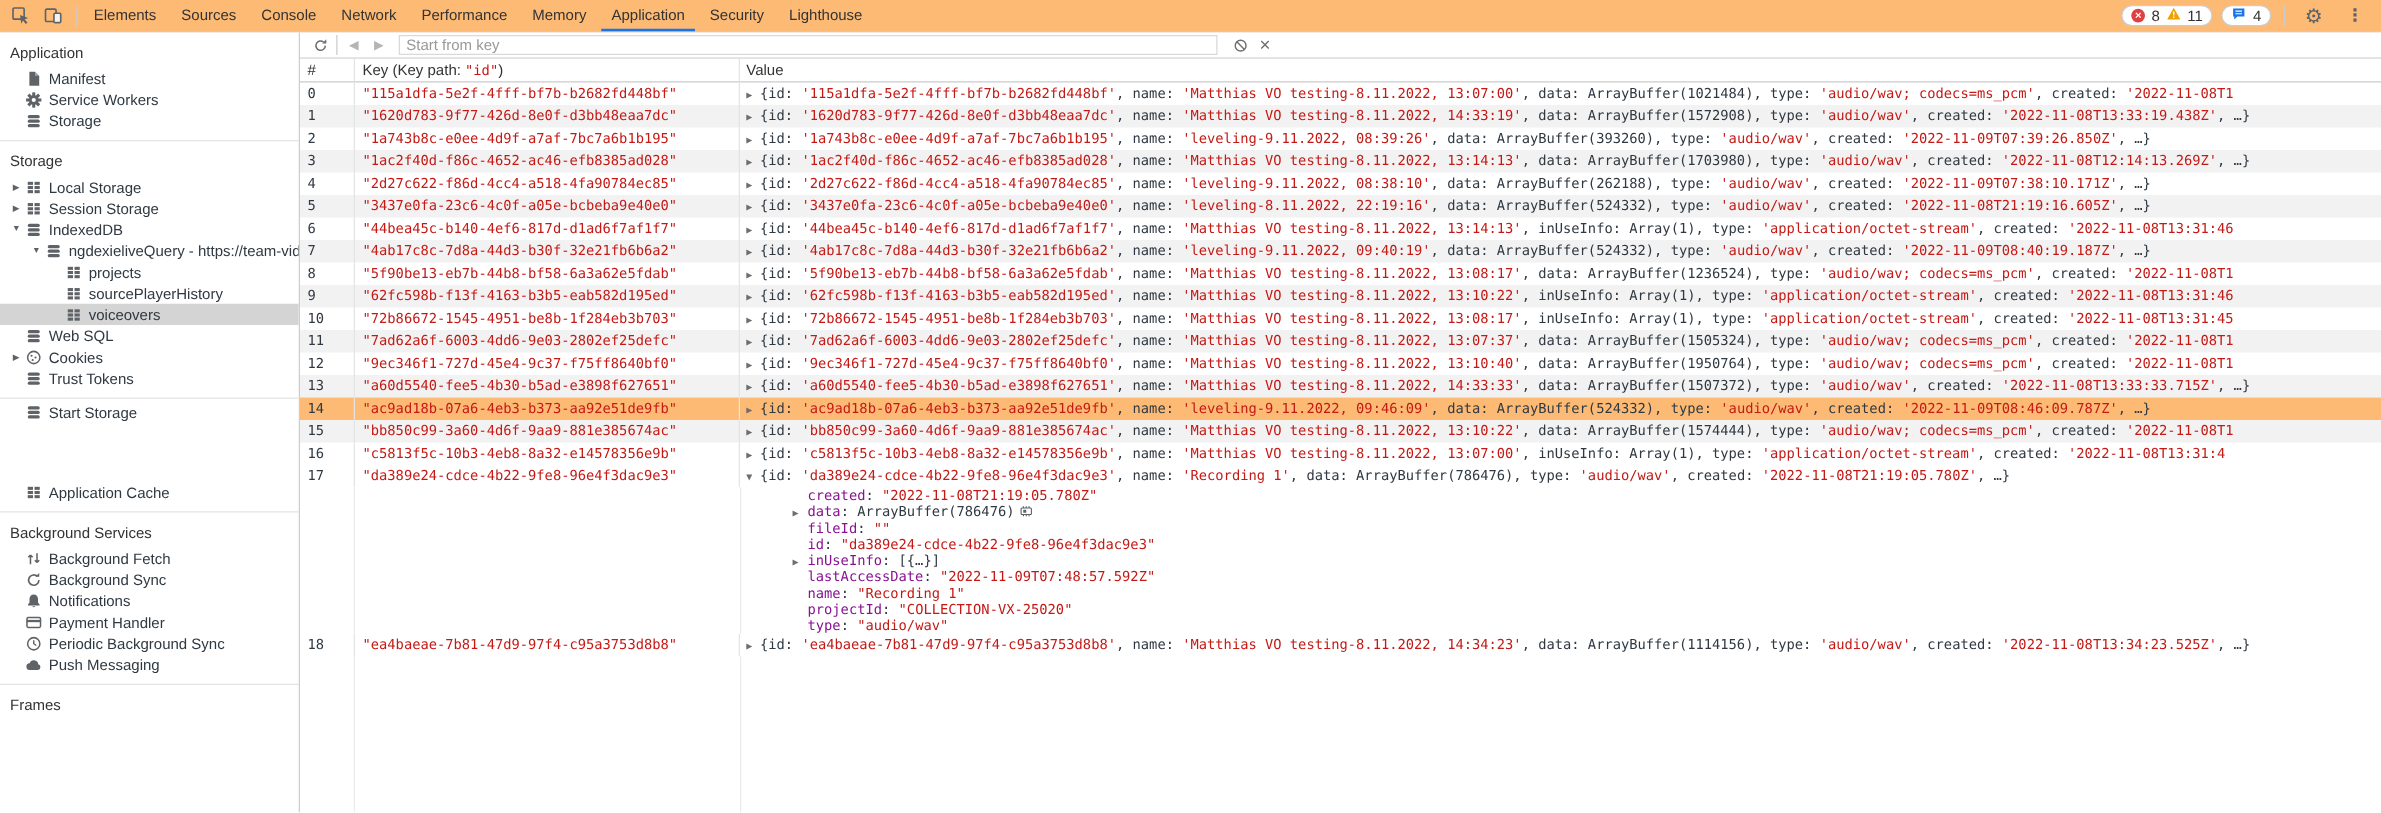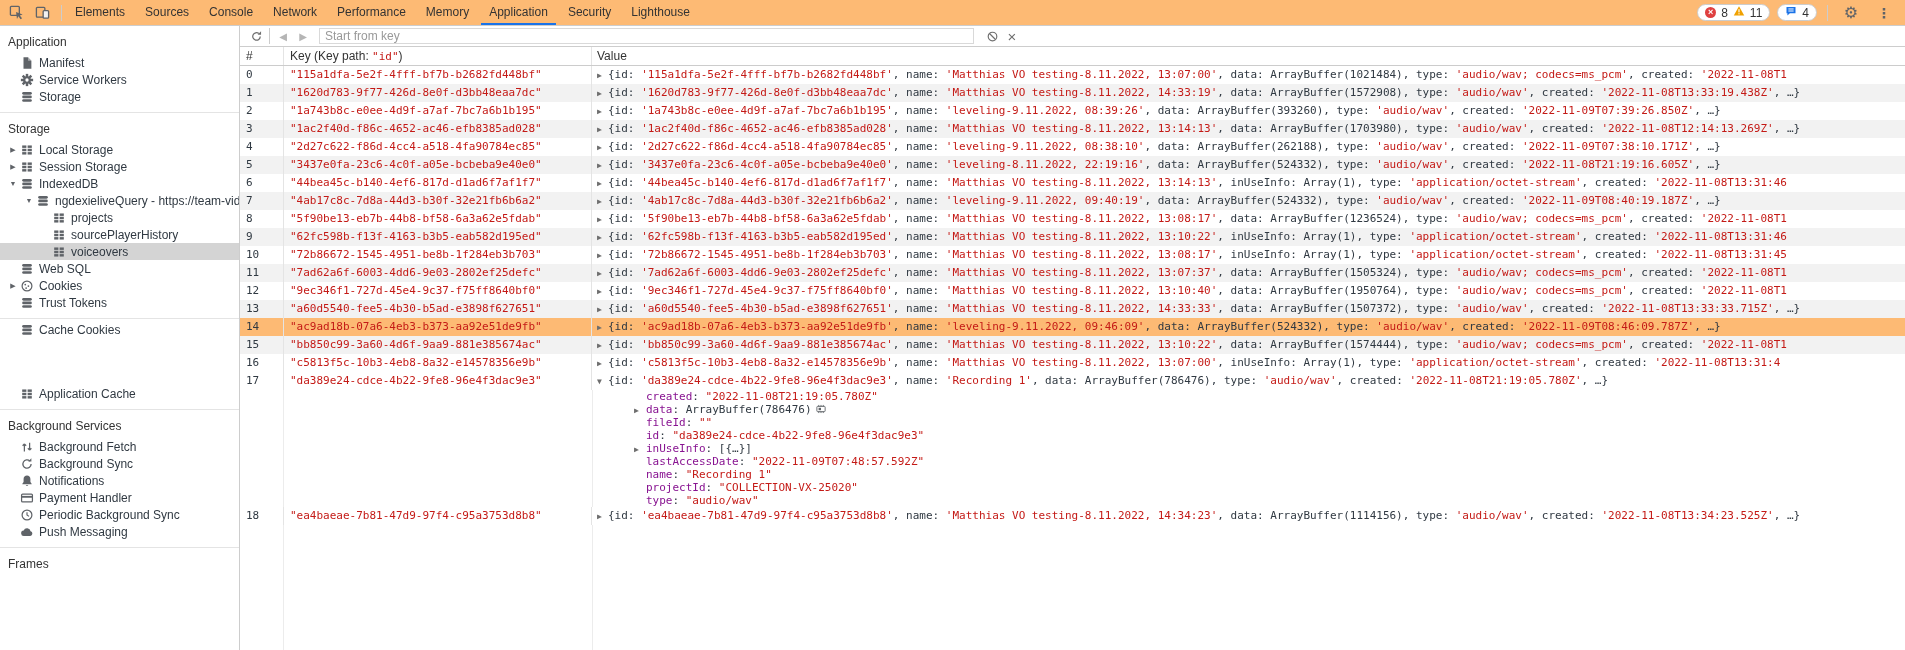--- a/index.html
+++ b/index.html
@@ -323,21 +323,21 @@
             <span class="twisty"></span>
             <span class="s-icon">
               <svg width="14" height="14" viewBox="0 0 16 16">
                 <g fill="#5f6368">
                   <rect x="2.5" y="2.3" width="11" height="3" rx="1.5"></rect>
                   <rect x="2.5" y="6.4" width="11" height="3" rx="1.5"></rect>
                   <rect x="2.5" y="10.5" width="11" height="3" rx="1.5"></rect>
                 </g>
               </svg>
             </span>
-            <span class="s-label">Cache Cookies</span>
+            <span class="s-label">Start Storage</span>
           </div>
           <div class="side-item" style="padding-left: 6px; margin-top: 47px;">
             <span class="twisty"></span>
             <span class="s-icon">
               <svg width="14" height="14" viewBox="0 0 16 16">
                 <g fill="#5f6368">
                   <rect x="2.5" y="2.8" width="4.8" height="2.8"></rect>
                   <rect x="8.7" y="2.8" width="4.8" height="2.8"></rect>
                   <rect x="2.5" y="6.6" width="4.8" height="2.8"></rect>
                   <rect x="8.7" y="6.6" width="4.8" height="2.8"></rect>

